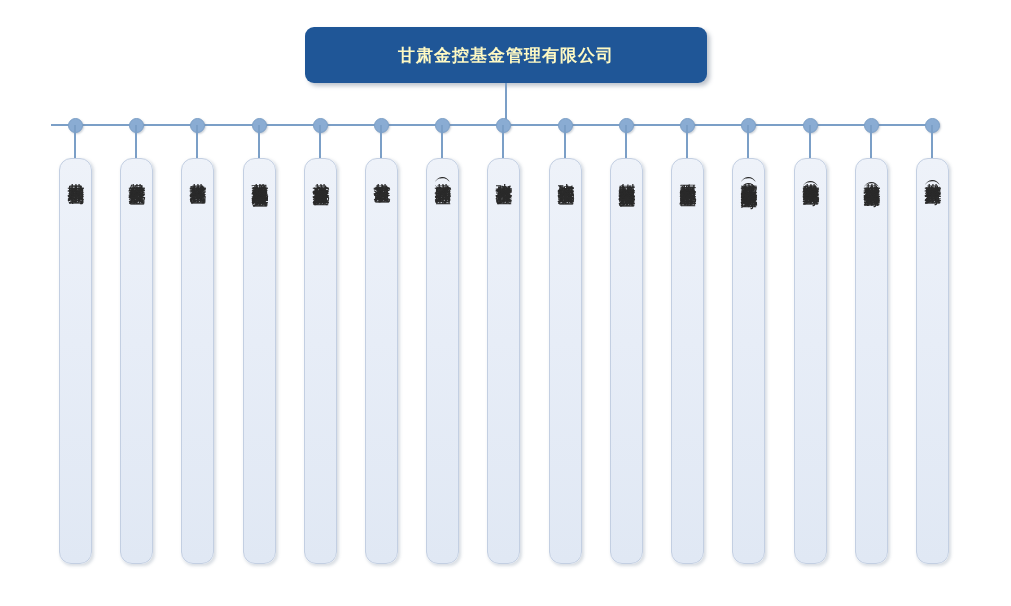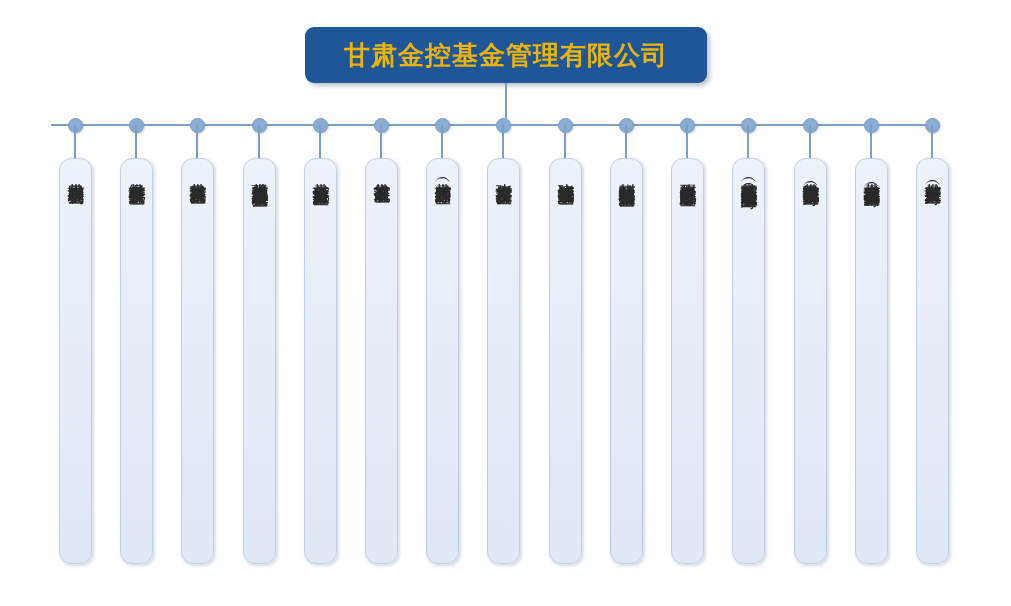--- a/index.html
+++ b/index.html
@@ -29,22 +29,22 @@
     height: 56px;
     box-sizing: border-box;
     background: #1f5697;
     border-radius: 9px;
     box-shadow: 3px 3px 4px rgba(110, 125, 145, 0.45);
     display: flex;
     align-items: center;
     justify-content: center;
   }
   .root-label {
-    color: #eab308;
-    font-size: 26px;
+    color: #fef9c3;
+    font-size: 17px;
     font-weight: bold;
     letter-spacing: 1px;
     line-height: 1;
     white-space: nowrap;
   }
 
   
   .root-stem {
     position: absolute;
     left: 505px;

